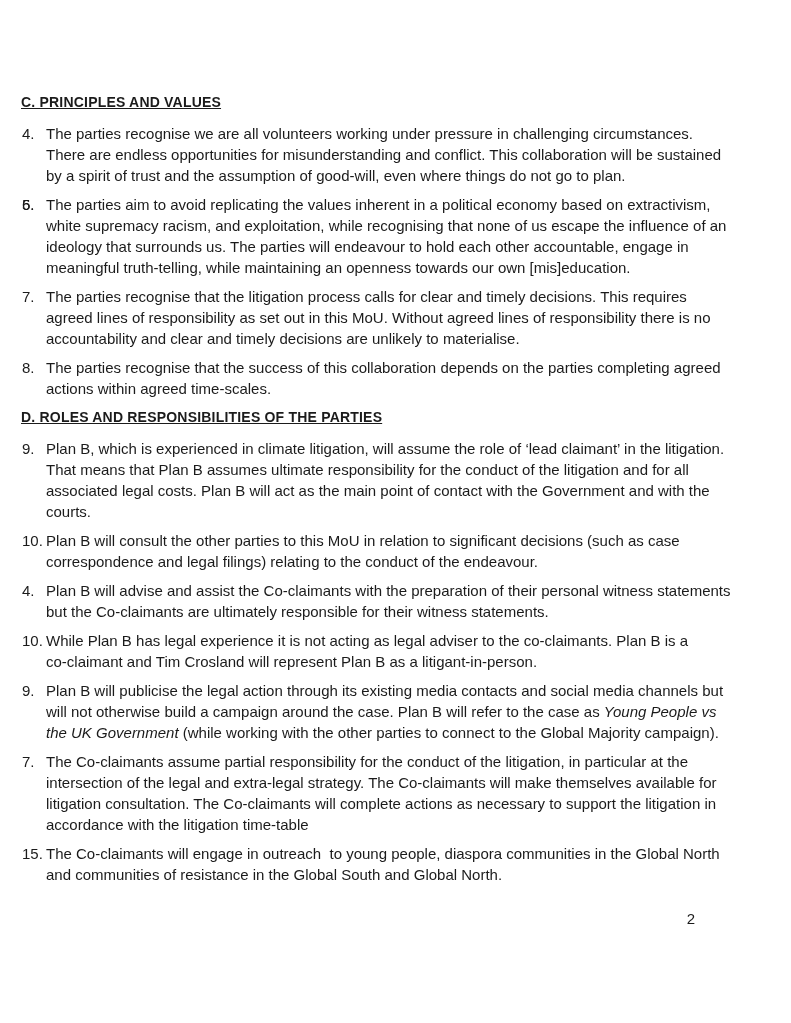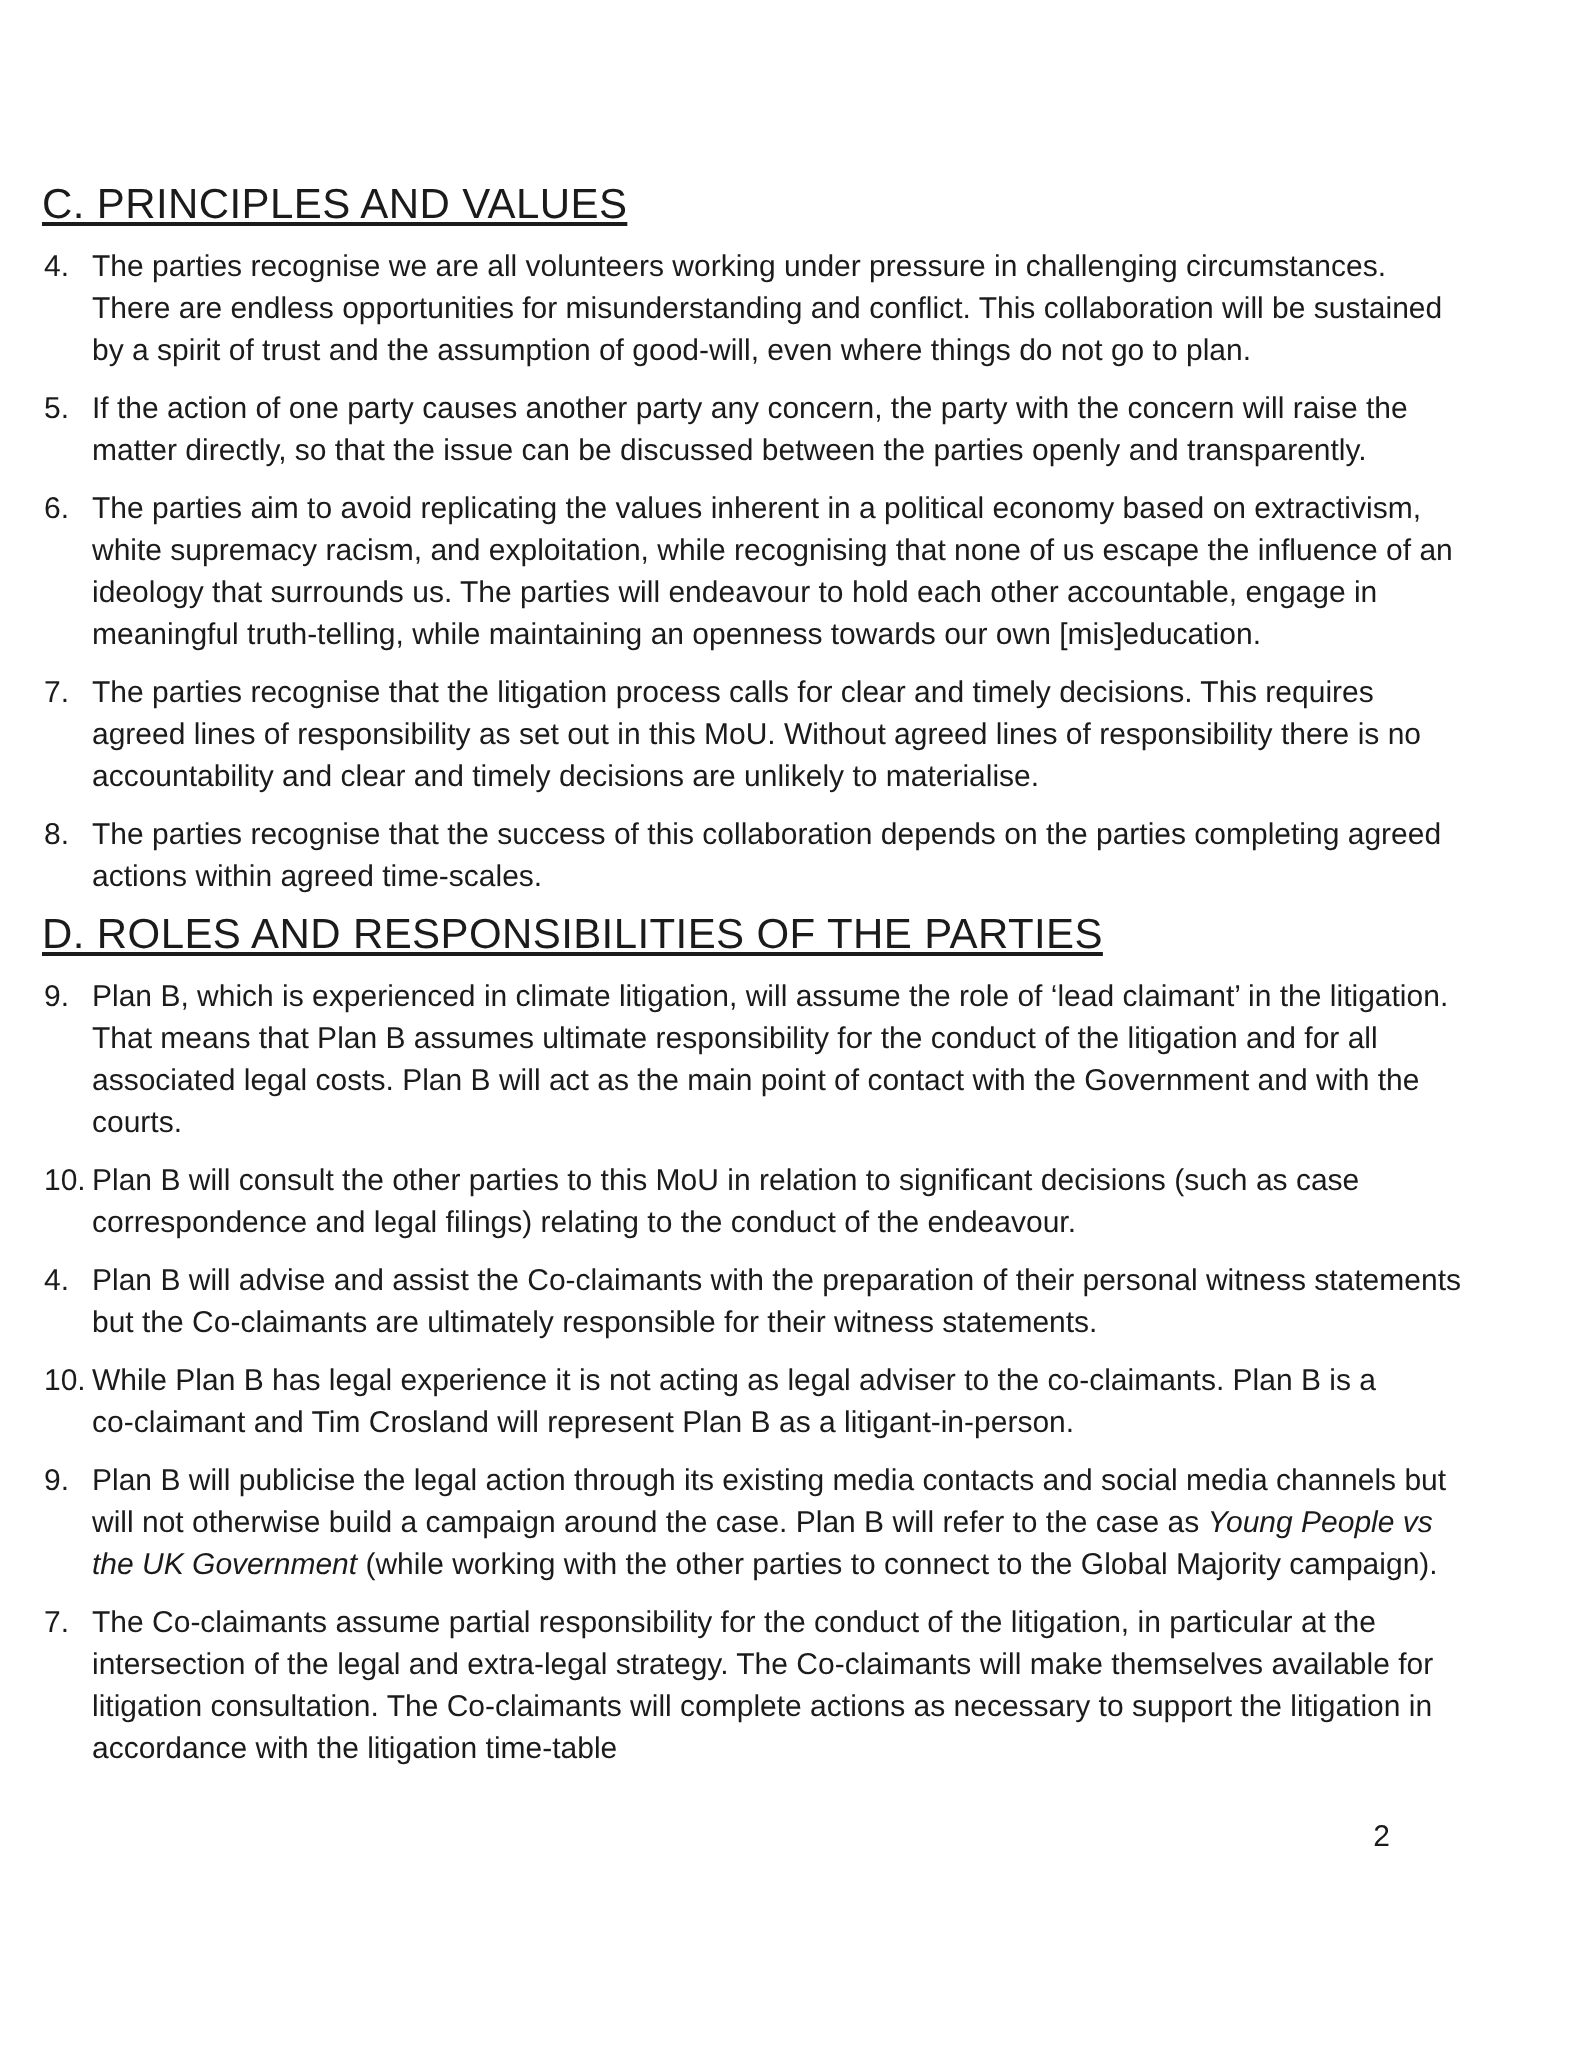--- a/index.html
+++ b/index.html
@@ -11,22 +11,22 @@
     color: #1b1b1b;
     font-family: "Liberation Sans", sans-serif;
     font-size: 15px;
     line-height: 21px;
     box-sizing: border-box;
     padding-top: 92px;
     overflow: hidden;
   }
   .section-heading {
     margin: 0 0 10px 1px;
-    font-weight: normal;
-    font-size: 21px;
+    font-weight: bold;
+    font-size: 14px;
     line-height: 21px;
     text-decoration: underline;
     letter-spacing: 0.2px;
     padding-left: 20px;
   }
   .section-heading.d { margin-top: 4px; }
   .doc-item {
     position: relative;
     margin: 0 0 8px 0;
     padding-left: 46px;
@@ -58,22 +58,20 @@
 
   <div class="doc-item">
     <span class="item-num">4.</span>
     <span class="item-text">The parties recognise we are all volunteers working under pressure in challenging circumstances.
 There are endless opportunities for misunderstanding and conflict. This collaboration will be sustained
 by a spirit of trust and the assumption of good-will, even where things do not go to plan.</span>
   </div>
 
   <div class="doc-item">
     <span class="item-num">5.</span>
-    <span class="item-text">If the action of one party causes another party any concern, the party with the concern will raise the
-matter directly, so that the issue can be discussed between the parties openly and transparently.</span>
   </div>
 
   <div class="doc-item">
     <span class="item-num">6.</span>
     <span class="item-text">The parties aim to avoid replicating the values inherent in a political economy based on extractivism,
 white supremacy racism, and exploitation, while recognising that none of us escape the influence of an
 ideology that surrounds us. The parties will endeavour to hold each other accountable, engage in
 meaningful truth-telling, while maintaining an openness towards our own [mis]education.</span>
   </div>
 
@@ -126,16 +124,21 @@
   </div>
 
   <div class="doc-item">
     <span class="item-num">7.</span>
     <span class="item-text">The Co-claimants assume partial responsibility for the conduct of the litigation, in particular at the
 intersection of the legal and extra-legal strategy. The Co-claimants will make themselves available for
 litigation consultation. The Co-claimants will complete actions as necessary to support the litigation in
 accordance with the litigation time-table</span>
   </div>
 
+  <div class="doc-item">
+    <span class="item-num">15.</span>
+    <span class="item-text">The Co-claimants will engage in outreach&nbsp; to young people, diaspora communities in the Global North
+and communities of resistance in the Global South and Global North.</span>
+  </div>
 
   <div class="page-number">2</div>
 
 </div>
 
 </body></html>

